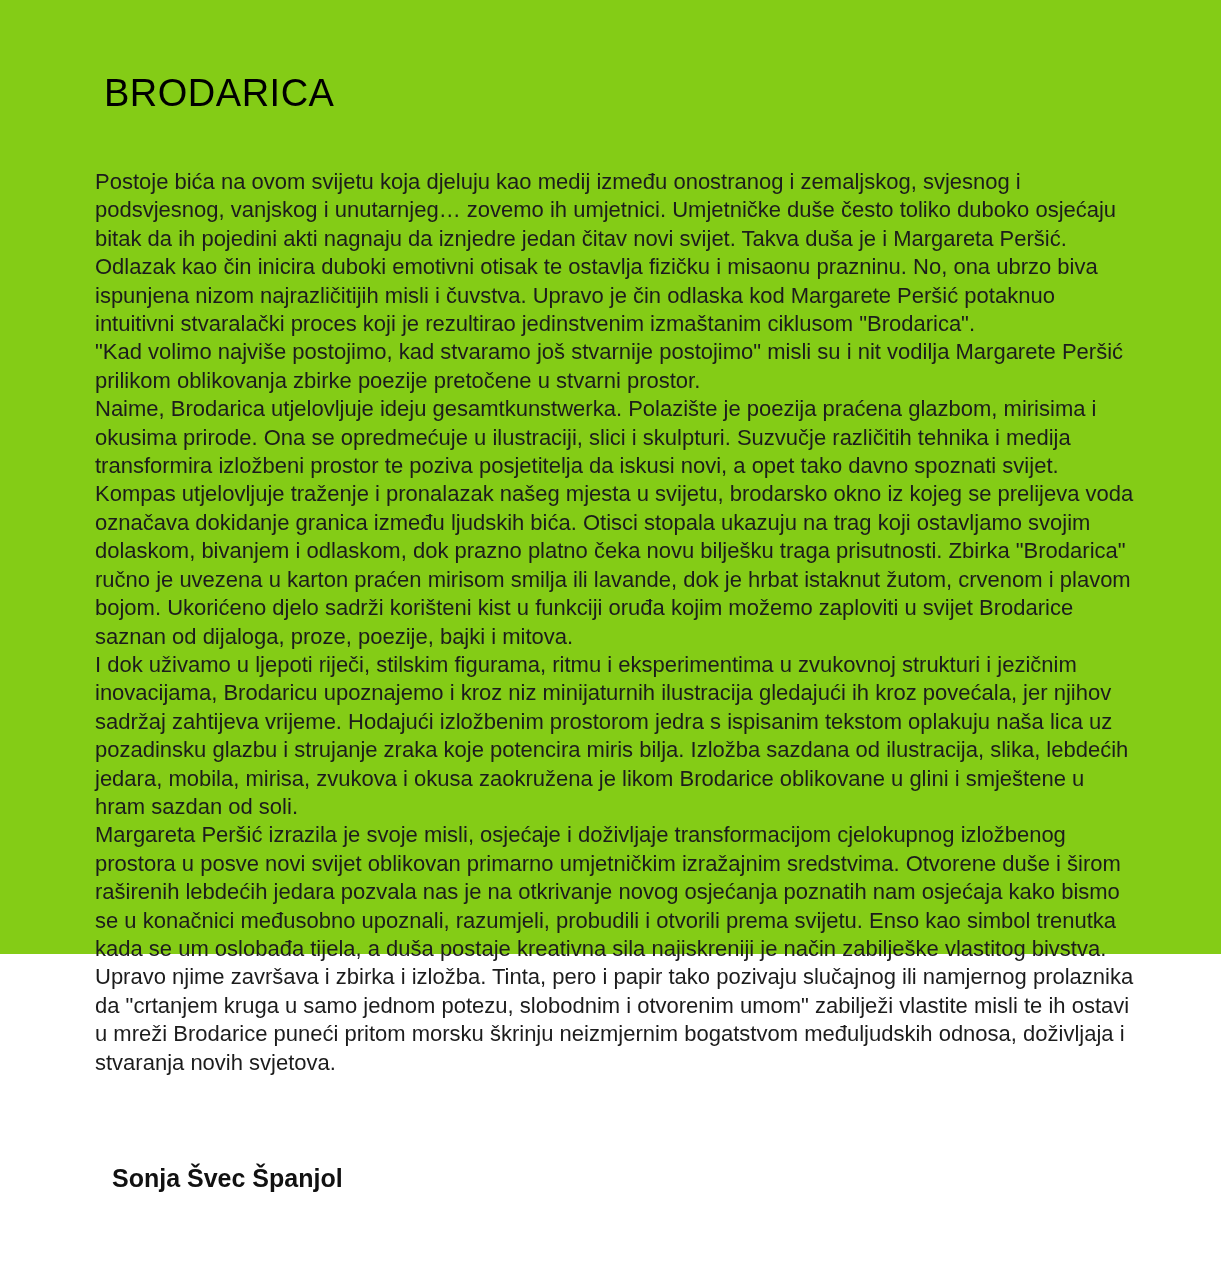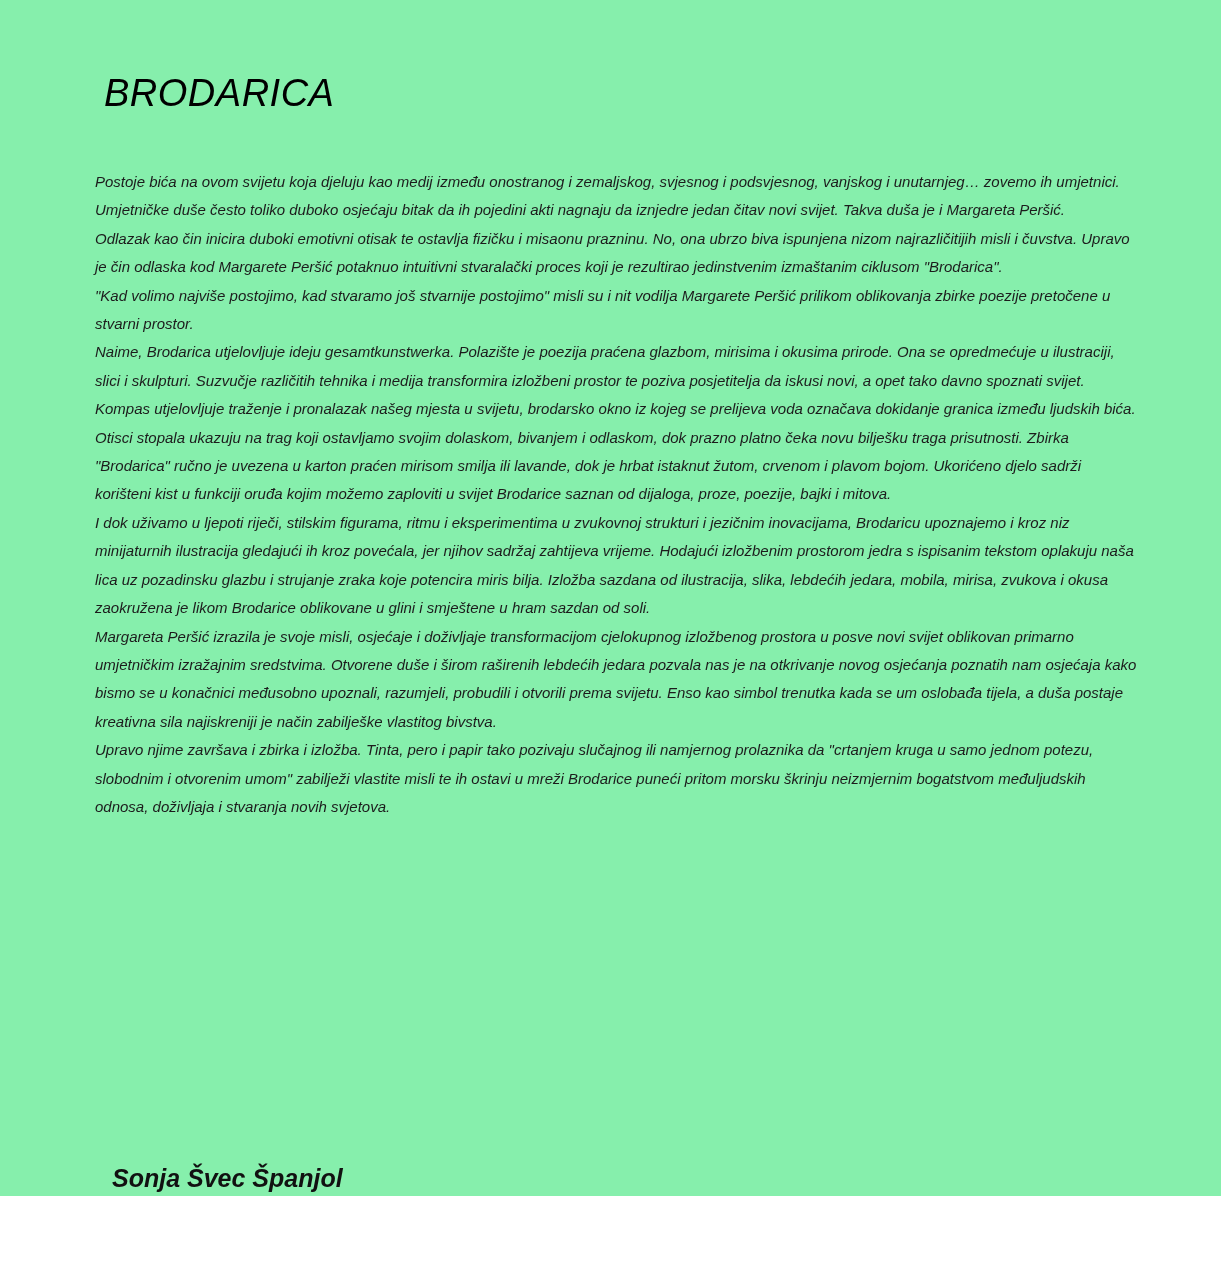--- a/index.html
+++ b/index.html
@@ -10,41 +10,40 @@
   body {
     width: 1221px;
     height: 1287px;
     font-family: "Liberation Sans", sans-serif;
     color: #1c1c1c;
     overflow: hidden;
   }
   .page {
     position: relative;
     width: 1221px;
-    height: 1196px;
-    background: #86efac;
-    font-style: italic;
+    height: 954px;
+    background: #84cc16;
   }
   .doc-title {
     position: absolute;
     top: 72px;
     left: 104px;
     margin: 0;
     font-size: 38px;
     font-weight: 400;
     letter-spacing: 0.5px;
     color: #000000;
     font-family: "Liberation Sans", sans-serif;
   }
   .doc-body {
     position: absolute;
     top: 168px;
     left: 95px;
     width: 1045px;
-    font-size: 15px;
+    font-size: 22px;
     line-height: 28.4px;
     text-align: left;
   }
   .doc-body p {
     margin: 0;
     padding: 0;
   }
   .signature {
     position: absolute;
     top: 1152px;

